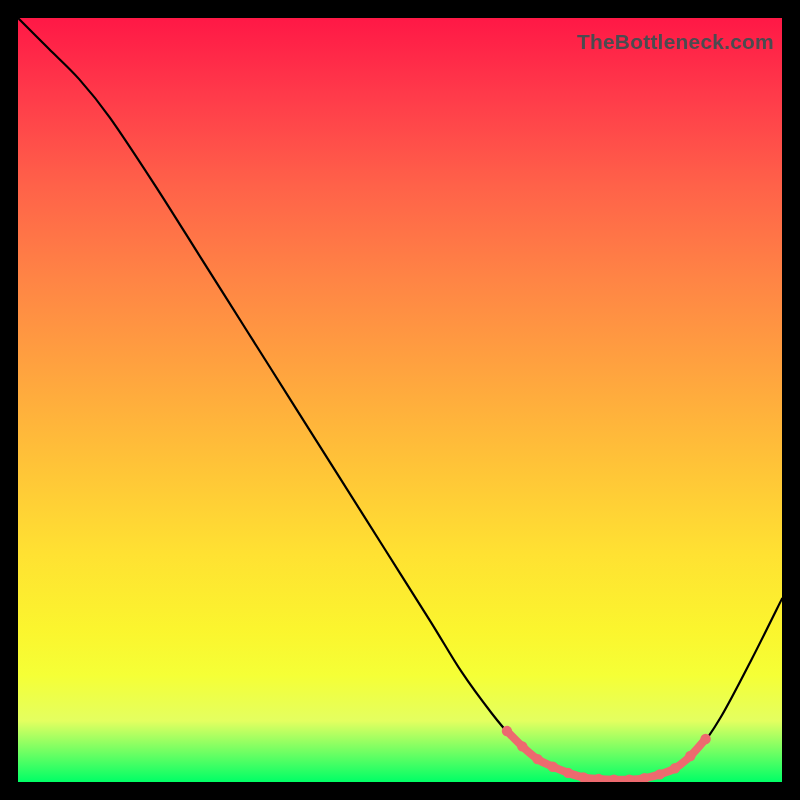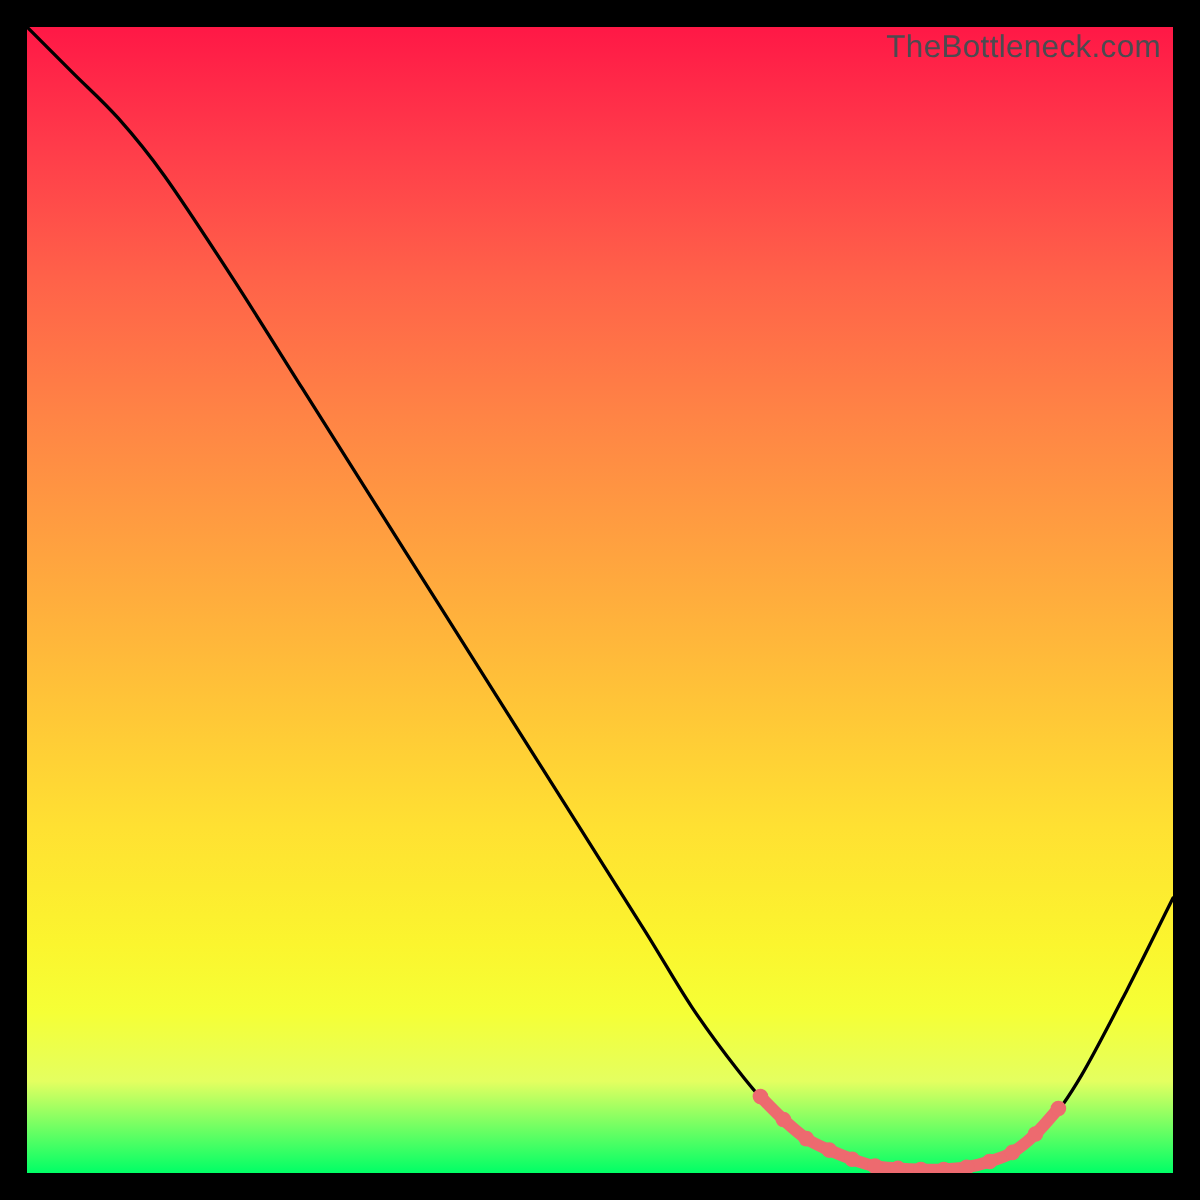--- a/index.html
+++ b/index.html
@@ -17,24 +17,24 @@
       #ffa33f 46%,
       #ffc238 58%,
       #ffe132 70%,
       #fbf52e 80%,
       #f5ff36 86%,
       #e4ff60 92%,
       #00ff66 100%);
   }
   .watermark {
     position: absolute;
-    top: 2px; right: 8px;
+    top: 12px; right: 8px;
     font-family: Arial, Helvetica, sans-serif;
     font-size: 21px;
-    font-weight: 400;
+    font-weight: 700;
     color: #4b4b50;
     letter-spacing: 0.2px;
   }
   svg.curve { position: absolute; left: 0; top: 0; width: 764px; height: 764px; }
 </style>
 </head>
 <body>
 <div class="frame">
   <div class="plot">
     <div class="watermark">TheBottleneck.com</div>

